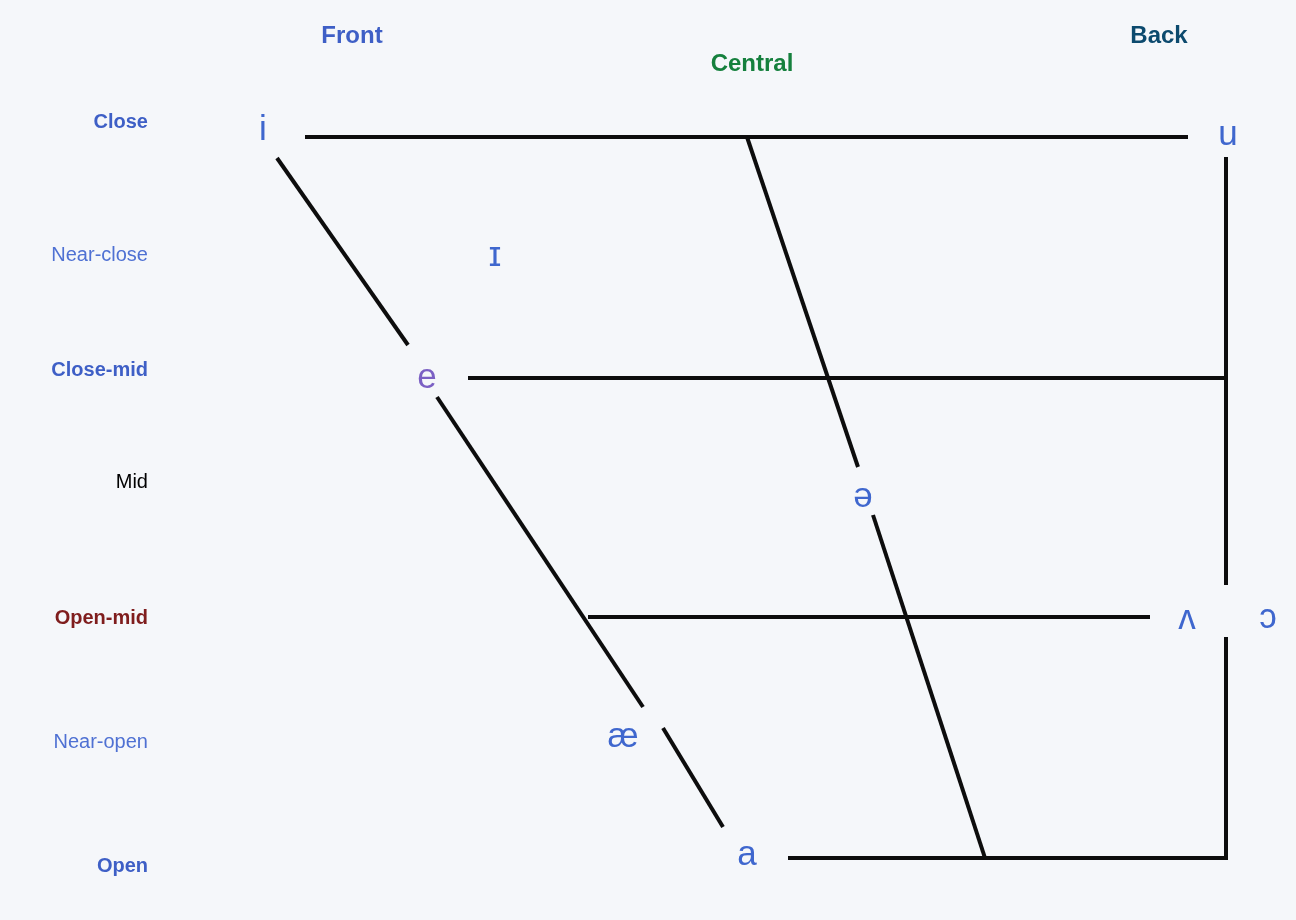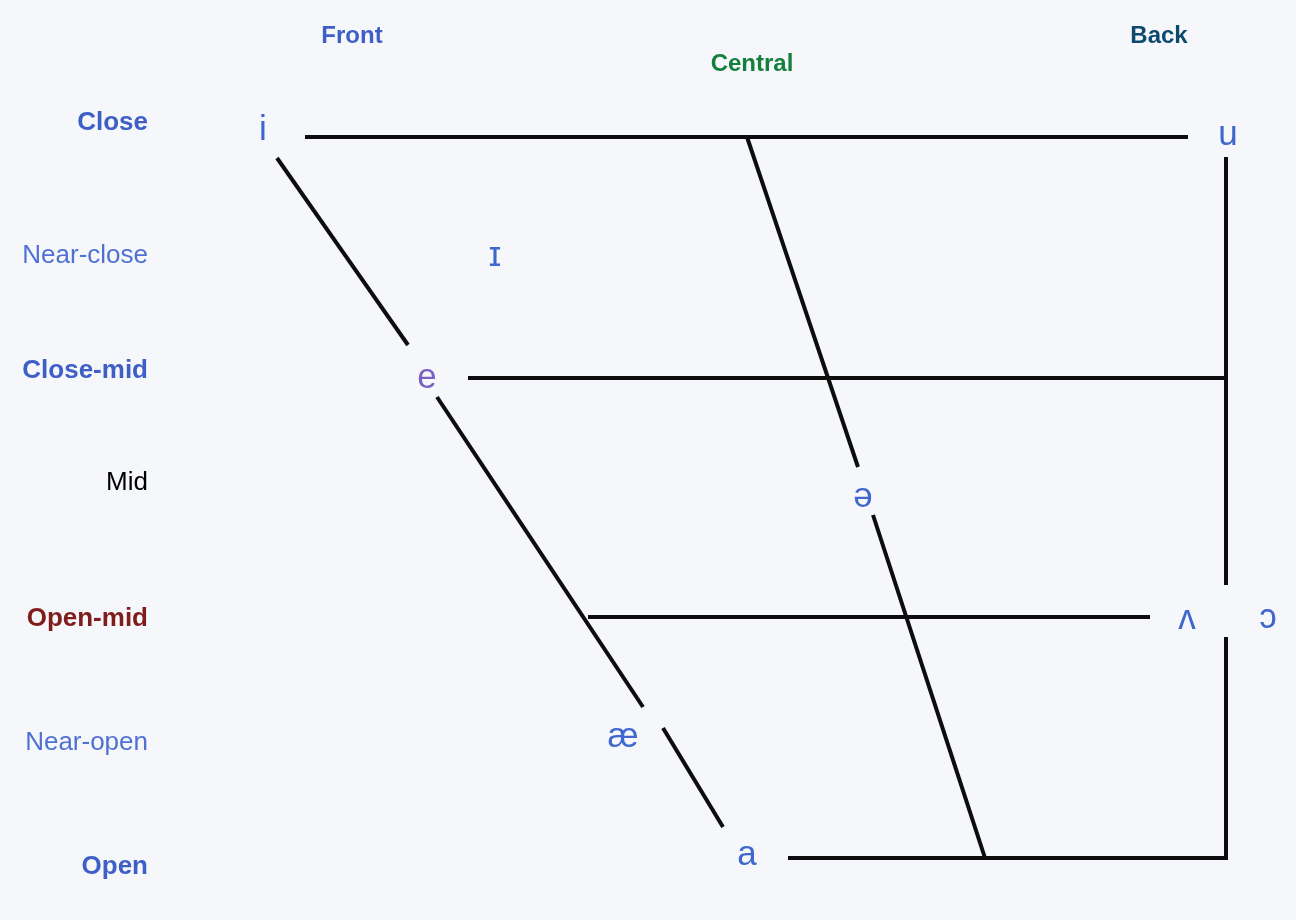--- a/index.html
+++ b/index.html
@@ -23,21 +23,21 @@
   .col-header {
     position: absolute;
     transform: translate(-50%, -50%);
     font-size: 24px;
     font-weight: bold;
     white-space: nowrap;
   }
   .row-label {
     position: absolute;
     transform: translateY(-50%);
-    font-size: 26px;
+    font-size: 20px;
     white-space: nowrap;
   }
   .row-label.bold { font-weight: bold; }
   .vowel {
     position: absolute;
     transform: translate(-50%, -50%);
     font-size: 35px;
     line-height: 1;
     white-space: nowrap;
     cursor: pointer;

